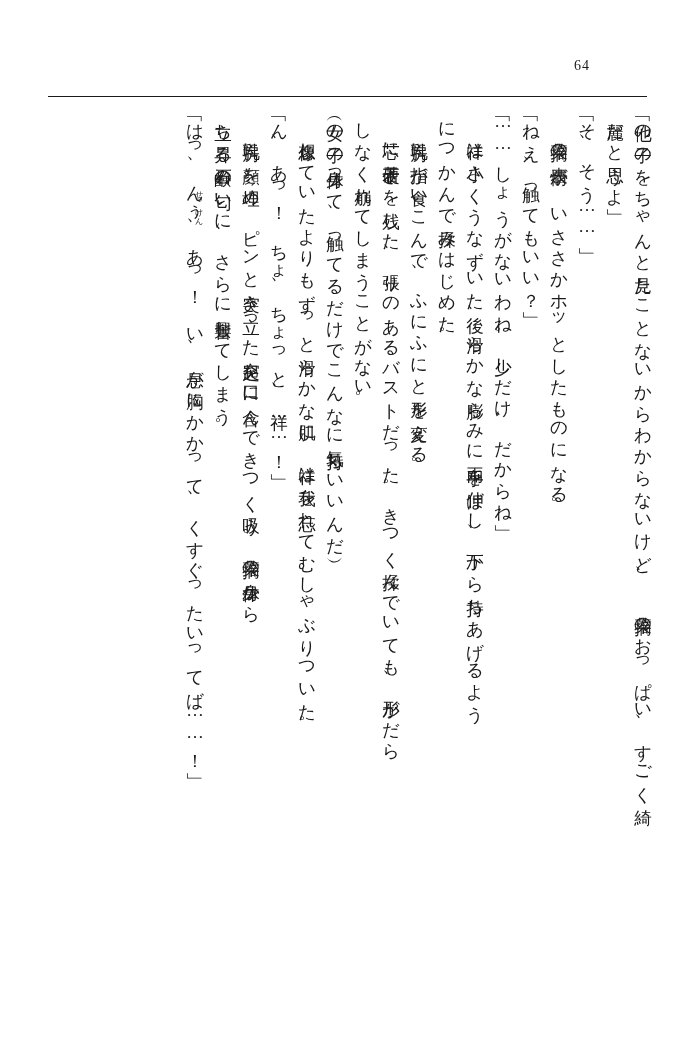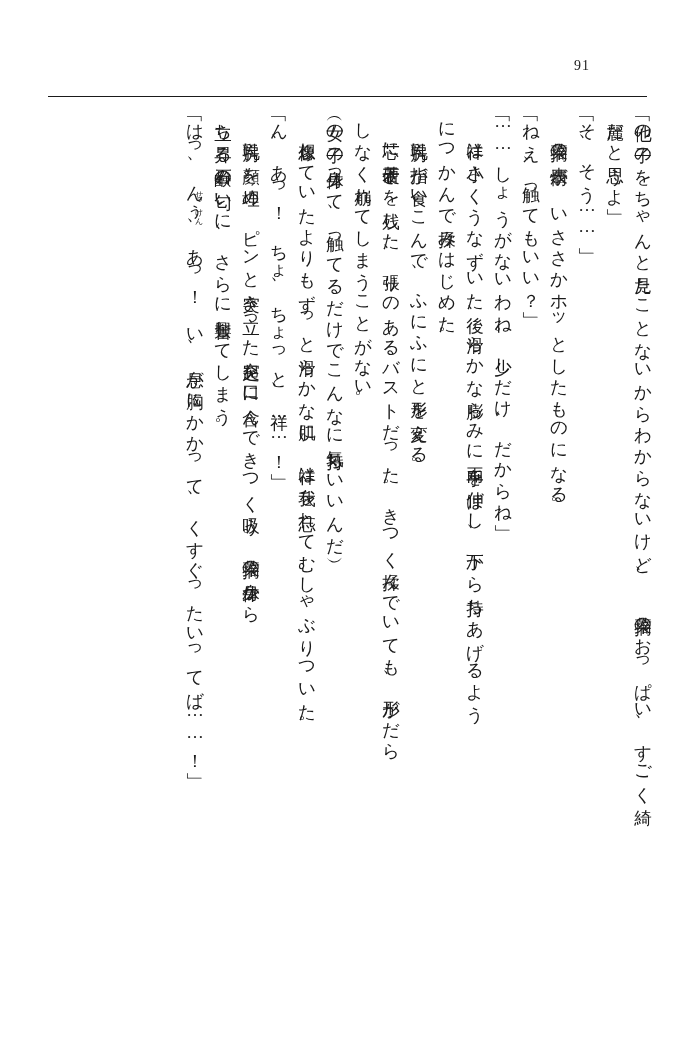--- a/index.html
+++ b/index.html
@@ -69,21 +69,21 @@
     letter-spacing: 0px;
     line-height: 1;
     color: #1a1a1a;
   }
 </style>
 </head>
 <body>
 
 <div class="page">
 
-  <div class="page-number">91</div>
+  <div class="page-number">64</div>
 
   <div class="rule"></div>
 
   <div class="body-text">
     <div class="line">「他の子のをちゃんと見たことないからわからないけど、　菜摘のおっぱい、すごく綺</div>
     <div class="line">麗だと思うよ」</div>
     <div class="line">「そ、そう……」</div>
     <div class="line">　菜摘の表情が、いささかホッとしたものになる。</div>
     <div class="line">「ねえ、触ってもいい？」</div>
     <div class="line">「……しょうがないわね。少しだけ、だからね」</div>

